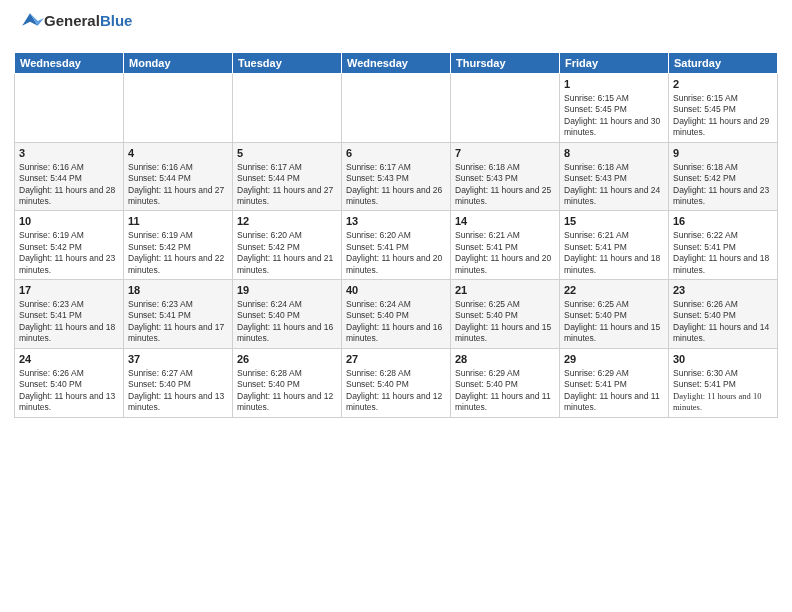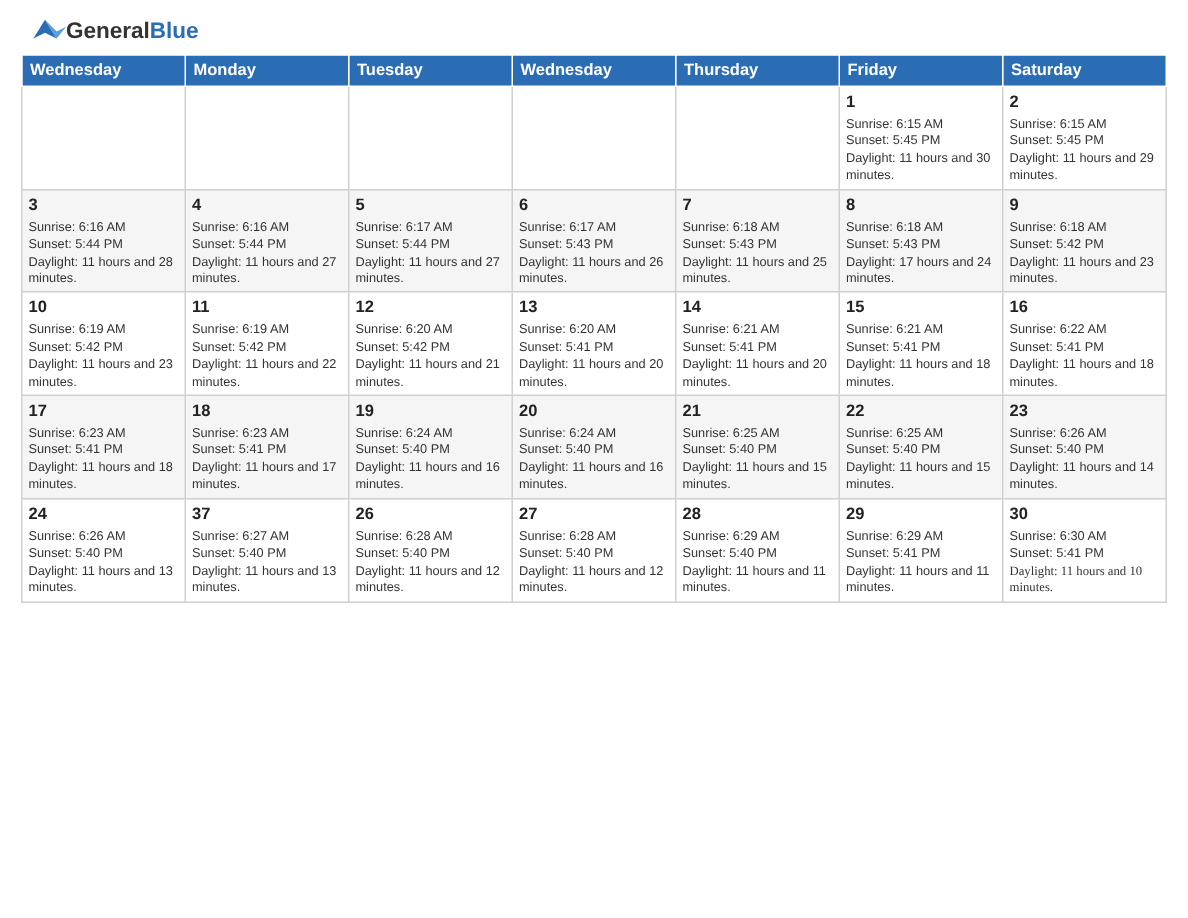--- a/index.html
+++ b/index.html
@@ -12,21 +12,21 @@
     }
     .page {
       width: 792px;
       height: 612px;
       padding: 10px 14px 10px 14px;
       background: #fff;
     }
     .header-row {
       display: flex;
       align-items: flex-start;
-      margin-bottom: 4px;
+      margin-bottom: 20px;
     }
     .logo {
       display: flex;
       align-items: center;
       gap: 0px;
     }
     .logo-text-general {
       font-size: 15px;
       font-weight: bold;
       color: #333;
@@ -189,21 +189,21 @@
               <span style="display: block;">Sunrise: 6:18 AM</span>
               <span style="display: block;">Sunset: 5:43 PM</span>
               <span style="display: block;">Daylight: 11 hours and 25 minutes.</span>
             </div>
           </td>
           <td>
             <div class="cell-content">
               <span class="day-num">8</span>
               <span style="display: block;">Sunrise: 6:18 AM</span>
               <span style="display: block;">Sunset: 5:43 PM</span>
-              <span style="display: block;">Daylight: 17 hours and 24 minutes.</span>
+              <span style="display: block;">Daylight: 11 hours and 24 minutes.</span>
             </div>
           </td>
           <td>
             <div class="cell-content">
               <span class="day-num">9</span>
               <span style="display: block;">Sunrise: 6:18 AM</span>
               <span style="display: block;">Sunset: 5:42 PM</span>
               <span style="display: block;">Daylight: 11 hours and 23 minutes.</span>
             </div>
           </td>
@@ -286,21 +286,21 @@
           <td>
             <div class="cell-content">
               <span class="day-num">19</span>
               <span style="display: block;">Sunrise: 6:24 AM</span>
               <span style="display: block;">Sunset: 5:40 PM</span>
               <span style="display: block;">Daylight: 11 hours and 16 minutes.</span>
             </div>
           </td>
           <td>
             <div class="cell-content">
-              <span class="day-num">20</span>
+              <span class="day-num">40</span>
               <span style="display: block;">Sunrise: 6:24 AM</span>
               <span style="display: block;">Sunset: 5:40 PM</span>
               <span style="display: block;">Daylight: 11 hours and 16 minutes.</span>
             </div>
           </td>
           <td>
             <div class="cell-content">
               <span class="day-num">21</span>
               <span style="display: block;">Sunrise: 6:25 AM</span>
               <span style="display: block;">Sunset: 5:40 PM</span>

